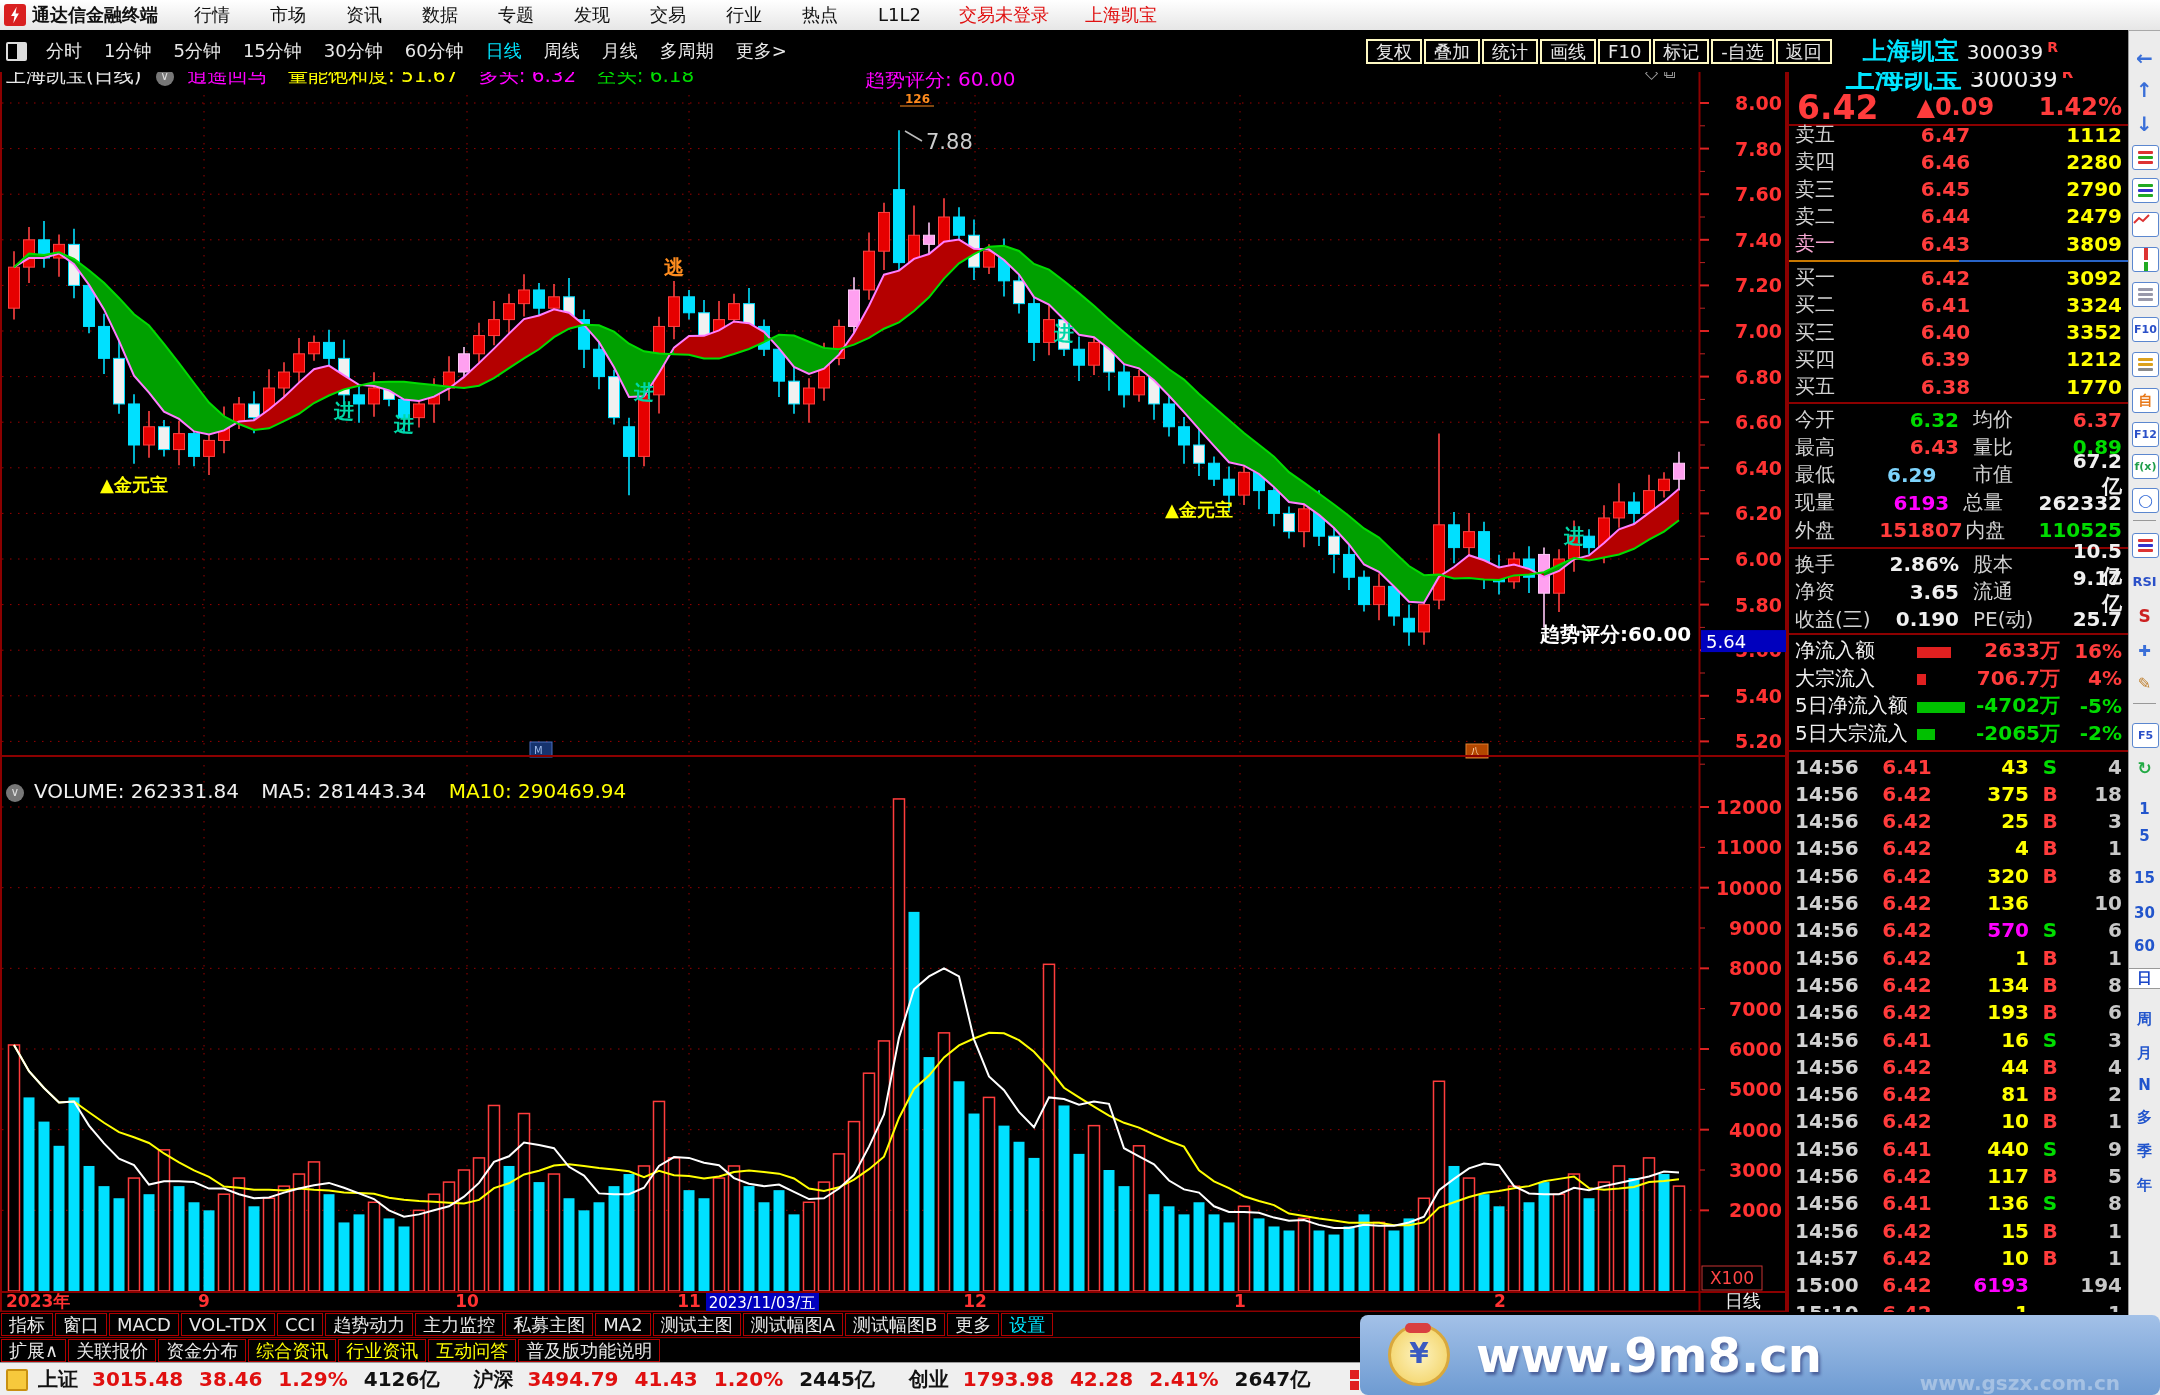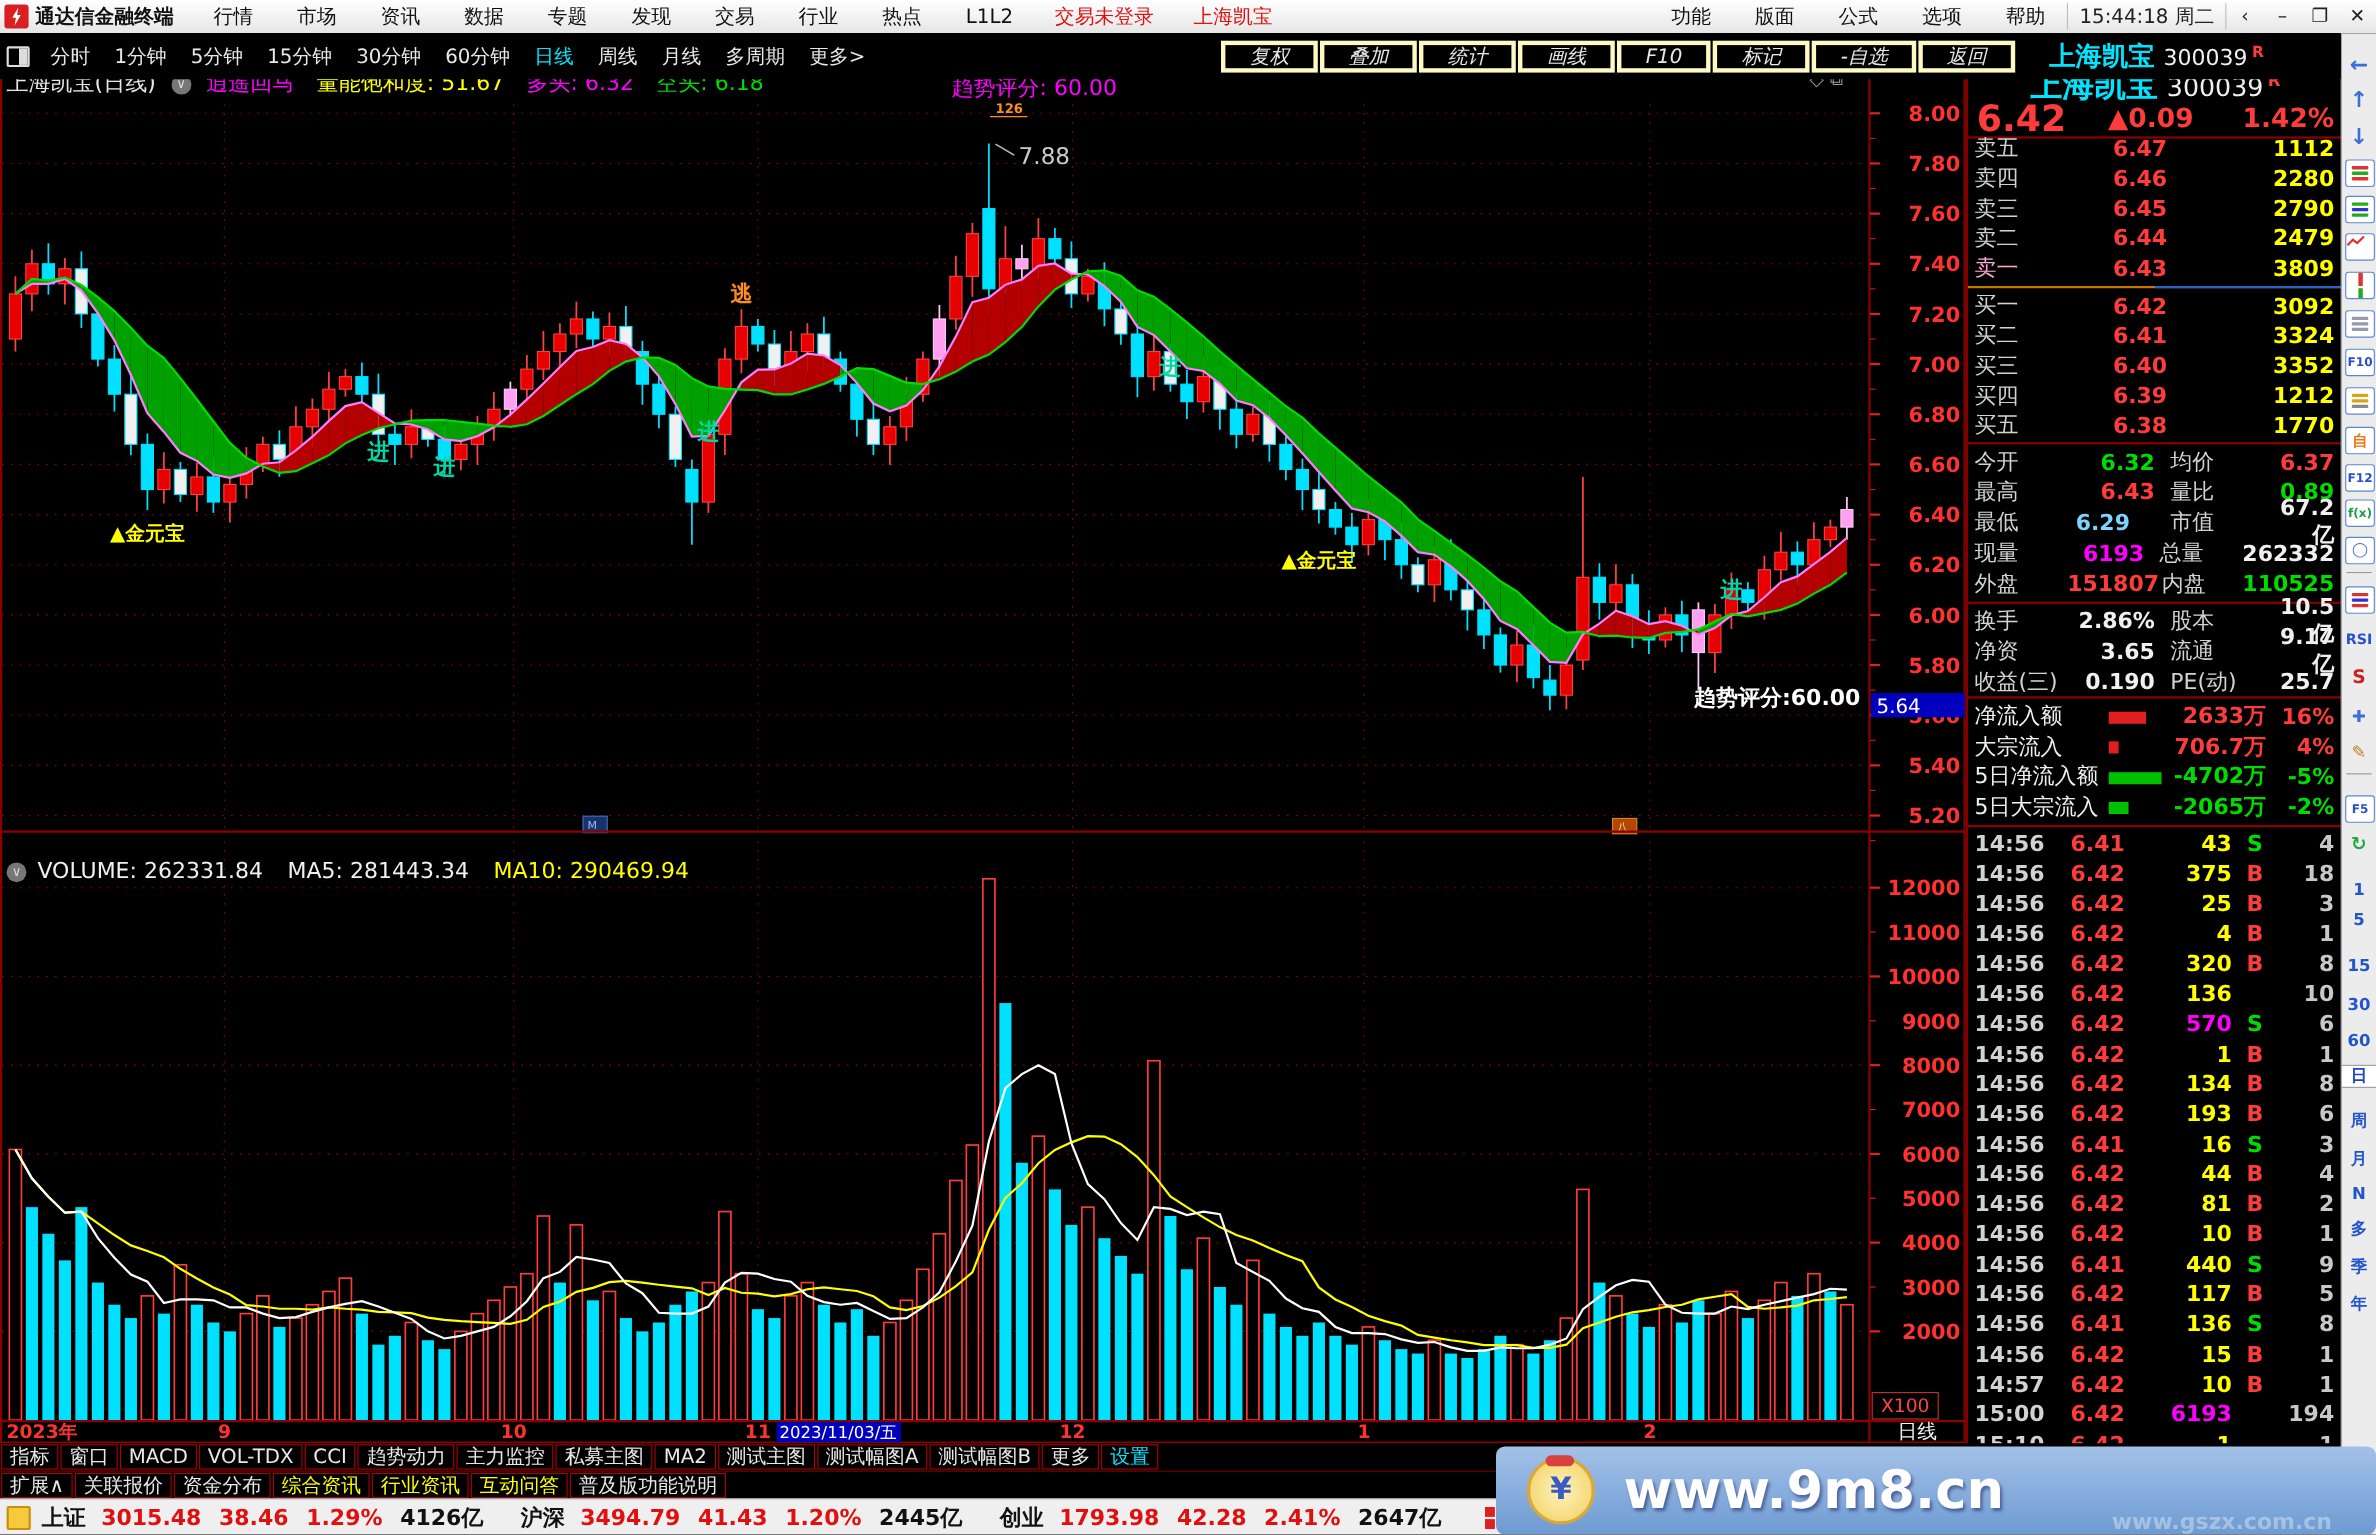--- a/index.html
+++ b/index.html
@@ -18,21 +18,21 @@
   #menu-right{margin-left:auto;display:flex;align-items:center;}
   .clock{padding:0 10px;border-left:1px solid #bbb;border-right:1px solid #bbb;color:#222;}
   .winbtn{width:30px;text-align:center;font-size:17px;color:#222;padding:0 2px;}
   
   #toolbar2{position:absolute;left:0;top:30px;width:2128px;height:42px;background:#000;
     display:flex;align-items:center;color:#e8e8e8;font-size:18px;z-index:20;}
   .winicon{width:17px;height:15px;border:2px solid #ddd;border-radius:2px;margin:0 8px 0 6px;
     background:linear-gradient(90deg,#000 55%,#ddd 55%);flex:none;}
   .period{padding:0 11px;}
   .period.active{color:#00e5ff;}
-  .tbtn{border:4px solid #fef9c3;padding:0 22px;margin:0 1px;line-height:21px;font-style:italic;}
+  .tbtn{border:2px solid #fef9c3;padding:0 8px;margin:0 1px;line-height:21px;}
   #tb-stock{margin:0 70px 0 30px;display:flex;align-items:baseline;}
   #tb-stock .nm{color:#00e5ff;font-size:24px;font-weight:bold;}
   #tb-stock .cd{color:#f0f0f0;font-size:20px;margin-left:8px;}
   #tb-stock .fl{color:#ff3c3c;font-size:14px;margin-left:4px;position:relative;top:-7px;font-weight:bold;}
   
   .hdr{position:absolute;font-size:20px;z-index:5;white-space:nowrap;}
   #main-hdr{left:6px;top:62px;color:#e8e8e8;}
   #main-hdr span{margin-right:14px;}
   .circ{display:inline-block;width:18px;height:18px;border-radius:50%;background:#777;color:#ddd;
     font-size:12px;text-align:center;line-height:16px;vertical-align:middle;margin-right:10px;}
@@ -698,32 +698,20 @@
   </svg>
 
 <div id="menubar">
   <div class="logo">
       <i></i>
     </div>
   <span class="mtitle">通达信金融终端</span>
   <span id="menu-items"><div class="mitem" style="display: inline-block;">行情</div><div class="mitem" style="display: inline-block;">市场</div><div class="mitem" style="display: inline-block;">资讯</div><div class="mitem" style="display: inline-block;">数据</div><div class="mitem" style="display: inline-block;">专题</div><div class="mitem" style="display: inline-block;">发现</div><div class="mitem" style="display: inline-block;">交易</div><div class="mitem" style="display: inline-block;">行业</div><div class="mitem" style="display: inline-block;">热点</div><div class="mitem" style="display: inline-block;">L1L2</div></span>
   <span class="mred">交易未登录</span>
   <span class="mred">上海凯宝</span>
-  <span id="menu-right">
-      <div class="mitem">功能</div>
-      <div class="mitem">版面</div>
-      <div class="mitem">公式</div>
-      <div class="mitem">选项</div>
-      <div class="mitem">帮助</div>
-      <div class="clock">15:44:18 周二</div>
-      <div class="winbtn">‹</div>
-      <div class="winbtn">–</div>
-      <div class="winbtn">❐</div>
-      <div class="winbtn">✕</div>
-    </span>
 </div>
 
 <div id="toolbar2">
   <div class="winicon"></div>
   <span id="tb-periods"><div class="period" style="display: inline-block;">分时</div><div class="period" style="display: inline-block;">1分钟</div><div class="period" style="display: inline-block;">5分钟</div><div class="period" style="display: inline-block;">15分钟</div><div class="period" style="display: inline-block;">30分钟</div><div class="period" style="display: inline-block;">60分钟</div><div class="period active" style="display: inline-block;">日线</div><div class="period" style="display: inline-block;">周线</div><div class="period" style="display: inline-block;">月线</div><div class="period" style="display: inline-block;">多周期</div><div class="period" style="display: inline-block;">更多&gt;</div></span>
   <span id="tb-buttons" style="margin-left:auto;display:flex;">
       <div class="tbtn">复权</div>
       <div class="tbtn">叠加</div>
       <div class="tbtn">统计</div>
       <div class="tbtn">画线</div>

